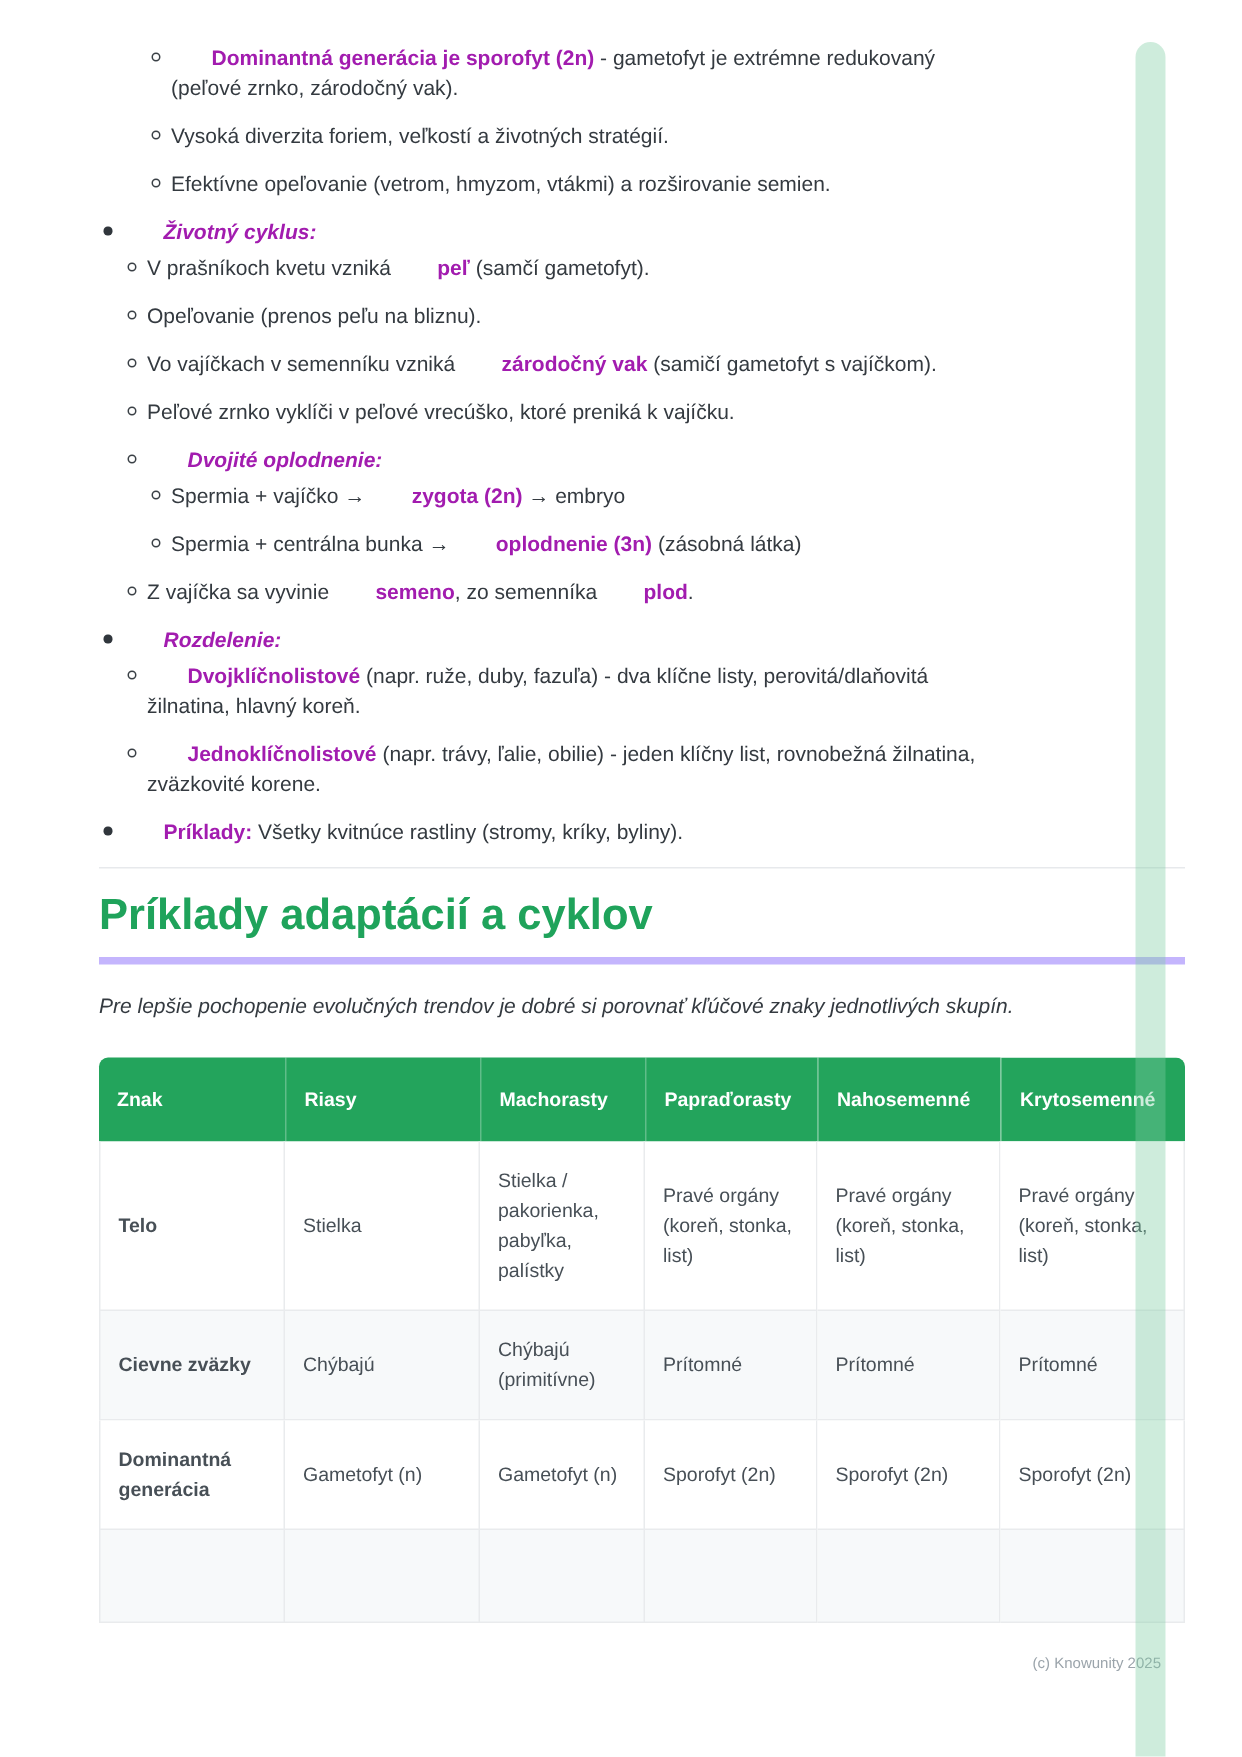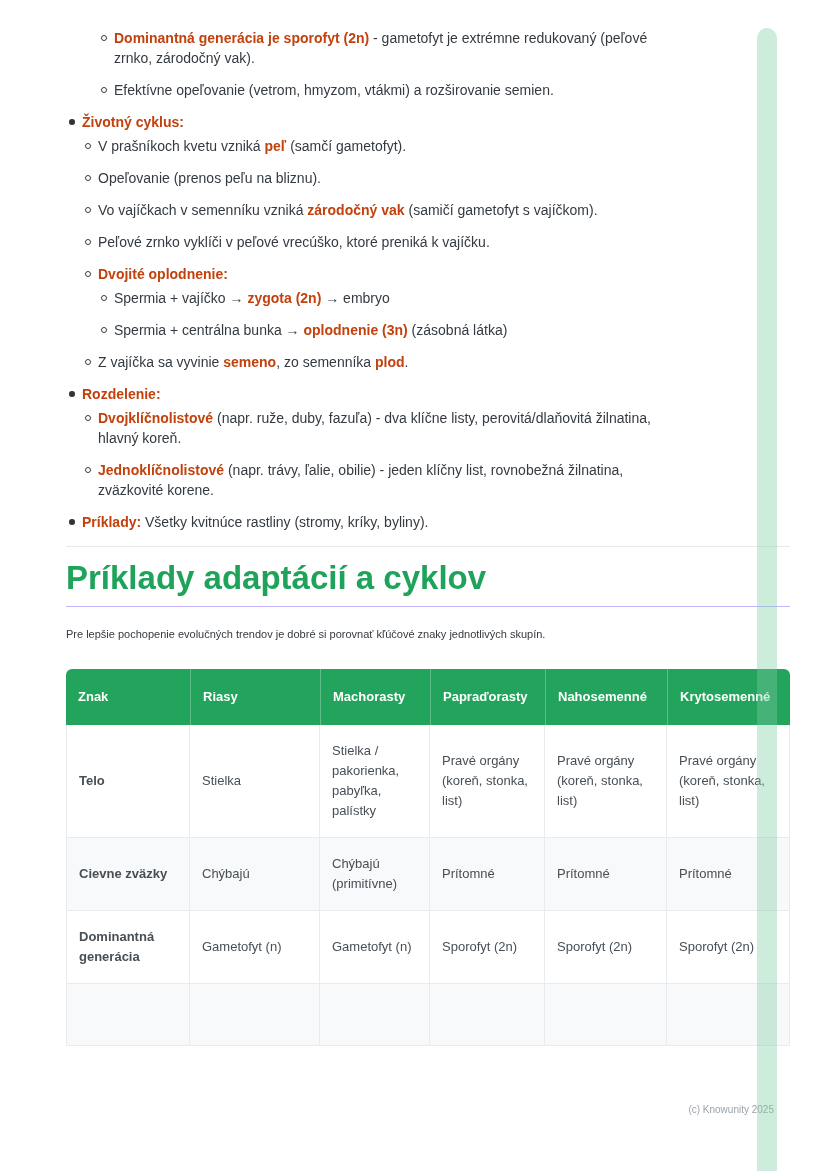--- a/index.html
+++ b/index.html
@@ -18,33 +18,33 @@
   }
   .page{position:absolute;inset:0;padding:28px 38px 0 66px;}
 
   
   ul.notes{list-style:none;margin:0;padding:0;width:600px;}
   ul.notes li{position:relative;padding-left:14px;margin:0 0 12px 0;font-size:14px;line-height:20px;}
   ul.notes li.d1{margin-left:2px;}
   ul.notes li.d2{margin-left:18px;}
   ul.notes li.d3{margin-left:34px;}
   ul.notes li.d1:not(:first-child){margin-top:3px;}
-  ul.notes li.parent{margin-bottom:4px;}
-  ul.notes strong{font-weight:700;color:#c2410c;}
+  ul.notes li.parent{margin-bottom:4px;font-style:italic;}
+  ul.notes strong{font-weight:700;color:#a21caf;margin-left:27px;}
   .marker{position:absolute;left:1px;display:inline-block;border-radius:50%;}
   li.d1 > .marker{top:7px;width:5.5px;height:5.5px;background:#30363C;}
   li.d2 > .marker, li.d3 > .marker{top:6.5px;width:6px;height:6px;border:1.2px solid #3A4046;background:transparent;}
 
   
   hr.divider{border:0;border-top:1px solid #E7E9EC;margin:14px 0 0 0;width:724px;}
   h2.section-title{
-    width:724px;margin:0;padding:16px 0 13px 0;border-bottom:1px solid #c4b5fd;
-    font-size:33px;line-height:30px;font-weight:700;color:var(--accent);
+    width:724px;margin:0;padding:16px 0 13px 0;border-bottom:5px solid #c4b5fd;
+    font-size:29px;line-height:30px;font-weight:700;color:var(--accent);
   }
-  p.intro{width:648px;margin:16px 0 0 0;font-size:11px;line-height:22px;text-align:justify;}
+  p.intro{width:648px;margin:16px 0 0 0;font-size:14px;line-height:22px;text-align:justify;font-style:italic;}
 
   
   table.cmp{margin-top:24px;width:724px;table-layout:fixed;border-collapse:separate;border-spacing:0;font-size:13px;}
   table.cmp th{
     background:var(--th-bg);color:#fff;font-weight:700;text-align:left;
     padding:20px 12px;line-height:16px;
   }
   table.cmp th + th{border-left:1px solid rgba(255,255,255,0.28);}
   table.cmp th:first-child{border-top-left-radius:6px;}
   table.cmp th:last-child{border-top-right-radius:6px;}
@@ -67,20 +67,21 @@
     font-size:10px;line-height:12px;color:#9BA4AB;text-align:right;
   }
 </style>
 </head>
 <body>
 
 <div class="page">
 
   <ul class="notes" id="notes-list">
       <li class="d3"><span class="marker"></span><span><strong>Dominantná generácia je sporofyt (2n)</strong><span> - gametofyt je extrémne redukovaný (peľové zrnko, zárodočný vak).</span></span></li>
+      <li class="d3"><span class="marker"></span><span><span>Vysoká diverzita foriem, veľkostí a životných stratégií.</span></span></li>
       <li class="d3"><span class="marker"></span><span><span>Efektívne opeľovanie (vetrom, hmyzom, vtákmi) a rozširovanie semien.</span></span></li>
       <li class="d1 parent"><span class="marker"></span><span><strong>Životný cyklus:</strong></span></li>
       <li class="d2"><span class="marker"></span><span><span>V prašníkoch kvetu vzniká </span><strong>peľ</strong><span> (samčí gametofyt).</span></span></li>
       <li class="d2"><span class="marker"></span><span><span>Opeľovanie (prenos peľu na bliznu).</span></span></li>
       <li class="d2"><span class="marker"></span><span><span>Vo vajíčkach v semenníku vzniká </span><strong>zárodočný vak</strong><span> (samičí gametofyt s vajíčkom).</span></span></li>
       <li class="d2"><span class="marker"></span><span><span>Peľové zrnko vyklíči v peľové vrecúško, ktoré preniká k vajíčku.</span></span></li>
       <li class="d2 parent"><span class="marker"></span><span><strong>Dvojité oplodnenie:</strong></span></li>
       <li class="d3"><span class="marker"></span><span><span>Spermia + vajíčko → </span><strong>zygota (2n)</strong><span> → embryo</span></span></li>
       <li class="d3"><span class="marker"></span><span><span>Spermia + centrálna bunka → </span><strong>oplodnenie (3n)</strong><span> (zásobná látka)</span></span></li>
       <li class="d2"><span class="marker"></span><span><span>Z vajíčka sa vyvinie </span><strong>semeno</strong><span>, zo semenníka </span><strong>plod</strong><span>.</span></span></li>

